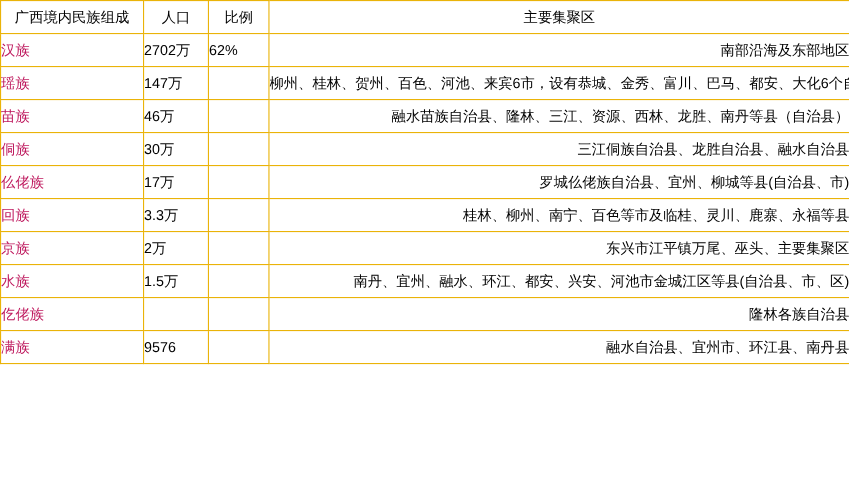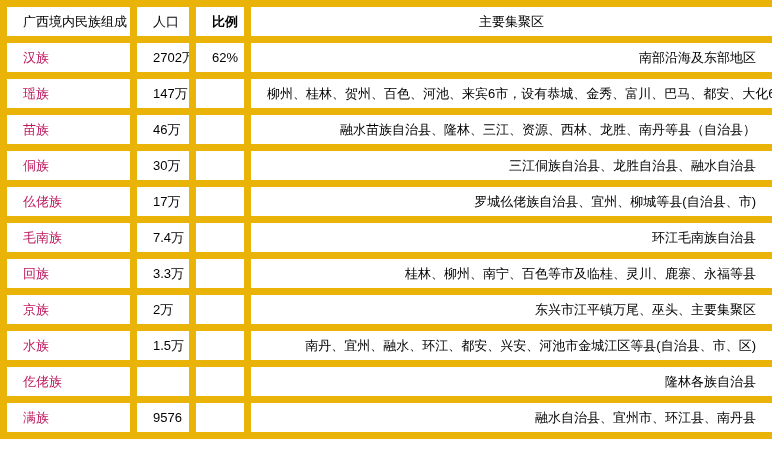--- a/index.html
+++ b/index.html
@@ -25,39 +25,39 @@
     width: 772px;
     table-layout: fixed;
   }
   table.ethnic-table col.c0 { width: 130px; }
   table.ethnic-table col.c1 { width: 59px; }
   table.ethnic-table col.c2 { width: 55px; }
   table.ethnic-table col.c3 { width: 528px; }
 
   table.ethnic-table th,
   table.ethnic-table td {
-    border: 7px solid #eab308;
-    padding: 0 16px;
+    border: 1px solid #eab308;
+    padding: 0 0;
     height: 29px;
     vertical-align: middle;
     font-weight: normal;
     font-size: 13px;
     line-height: 18px;
     overflow: hidden;
     white-space: nowrap;
   }
   table.ethnic-table thead th {
     text-align: center;
     background: #ffffff;
     color: #000000;
     font-size: 13px;
   }
   thead th.hdr-name { text-align: center; }
   thead th.hdr-pop { text-align: center; }
-  thead th.hdr-ratio { text-align: center; font-weight: bold; }
+  thead th.hdr-ratio { text-align: center; }
   thead th.hdr-area { text-align: center; }
 
   td.name-cell {
     color: #be185d;
     text-align: left;
     padding-left: 8px;
   }
   td.pop-cell {
     text-align: left;
     padding-left: 8px;
@@ -115,26 +115,20 @@
           <td class="ratio-cell"></td>
           <td class="area-cell">三江侗族自治县、龙胜自治县、融水自治县</td>
         </tr>
         <tr>
           <td class="name-cell">仫佬族</td>
           <td class="pop-cell">17万</td>
           <td class="ratio-cell"></td>
           <td class="area-cell">罗城仫佬族自治县、宜州、柳城等县(自治县、市)</td>
         </tr>
         <tr>
-          <td class="name-cell">毛南族</td>
-          <td class="pop-cell">7.4万</td>
-          <td class="ratio-cell"></td>
-          <td class="area-cell">环江毛南族自治县</td>
-        </tr>
-        <tr>
           <td class="name-cell">回族</td>
           <td class="pop-cell">3.3万</td>
           <td class="ratio-cell"></td>
           <td class="area-cell">桂林、柳州、南宁、百色等市及临桂、灵川、鹿寨、永福等县</td>
         </tr>
         <tr>
           <td class="name-cell">京族</td>
           <td class="pop-cell">2万</td>
           <td class="ratio-cell"></td>
           <td class="area-cell">东兴市江平镇万尾、巫头、主要集聚区</td>

